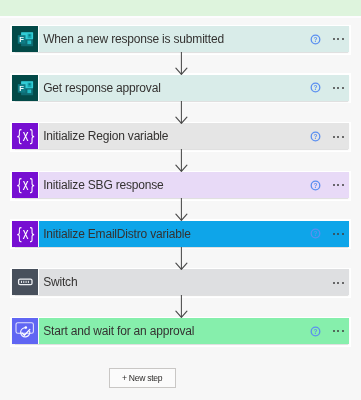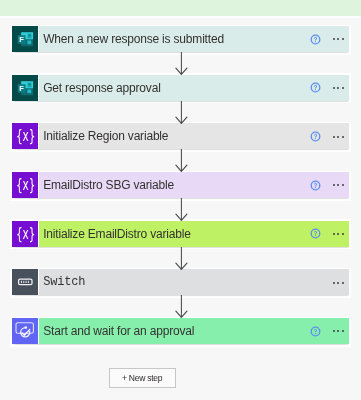--- a/index.html
+++ b/index.html
@@ -126,21 +126,21 @@
     <div class="cardwrap" style="top: 170.61px;">
       <div class="card">
         <div class="tile" style="background:#770fd2">
           <div class="iconcell">
             <div class="varbox">
               <div class="vartext">{x}</div>
             </div>
           </div>
         </div>
         <div class="cbody" style="background:#e8daf7">
-          <div class="title">EmailDistro SBG variable</div>
+          <div class="title">Initialize SBG response</div>
           <div class="helpbtn"><svg width="11" height="11" viewBox="0 0 22 22">
               <circle cx="11" cy="11" r="8.6" fill="none" stroke="#5b8ff0" stroke-width="2.6"></circle>
               <text x="11" y="15.6" font-size="13" font-weight="600" fill="#5b8ff0" text-anchor="middle" font-family="Liberation Sans,sans-serif">?</text>
             </svg></div>
           <div class="menubtn">
             <span class="dot" style="left:0"></span>
             <span class="dot" style="left:4.7px"></span>
             <span class="dot" style="left:9.4px"></span>
           </div>
         </div>
@@ -152,39 +152,39 @@
       </svg></div>
     <div class="cardwrap" style="top: 219.28px;">
       <div class="card">
         <div class="tile" style="background:#770fd2">
           <div class="iconcell">
             <div class="varbox">
               <div class="vartext">{x}</div>
             </div>
           </div>
         </div>
-        <div class="cbody" style="background:#bef264">
+        <div class="cbody" style="background:#0ea5e9">
           <div class="title">Initialize EmailDistro variable</div>
           <div class="helpbtn"><svg width="11" height="11" viewBox="0 0 22 22">
               <circle cx="11" cy="11" r="8.6" fill="none" stroke="#5b8ff0" stroke-width="2.6"></circle>
               <text x="11" y="15.6" font-size="13" font-weight="600" fill="#5b8ff0" text-anchor="middle" font-family="Liberation Sans,sans-serif">?</text>
             </svg></div>
           <div class="menubtn">
             <span class="dot" style="left:0"></span>
             <span class="dot" style="left:4.7px"></span>
             <span class="dot" style="left:9.4px"></span>
           </div>
         </div>
       </div>
     </div>
     <div class="arrowwrap" style="top: 246.68px;"><svg width="361" height="23" viewBox="0 0 361 23">
         <path d="M181.4 -1 L181.4 22.2" stroke="#4a4a4a" stroke-width="1.05" fill="none"></path>
         <path d="M175.9 16.2 L181.4 22.4 L186.9 16.2" stroke="#4a4a4a" stroke-width="1.15" fill="none" stroke-linecap="round" stroke-linejoin="round"></path>
       </svg></div>
-    <div class="cardwrap" style="top: 267.95px; font-family: Liberation Mono, monospace;">
+    <div class="cardwrap" style="top: 267.95px;">
       <div class="card">
         <div class="tile" style="background:#48505c">
           <div class="iconcell">
             <svg width="26" height="26" viewBox="0 0 52 52">
               <rect x="13.2" y="20.2" width="26.8" height="11.2" rx="3.0" fill="none" stroke="#eef0f4" stroke-width="2.6"></rect>
               <g fill="#eef0f4">
                 <rect x="18.0" y="23.6" width="1.9" height="4.4"></rect>
                 <rect x="22.6" y="23.6" width="1.9" height="4.4"></rect>
                 <rect x="27.2" y="23.6" width="1.9" height="4.4"></rect>
                 <rect x="31.8" y="23.6" width="1.9" height="4.4"></rect>

